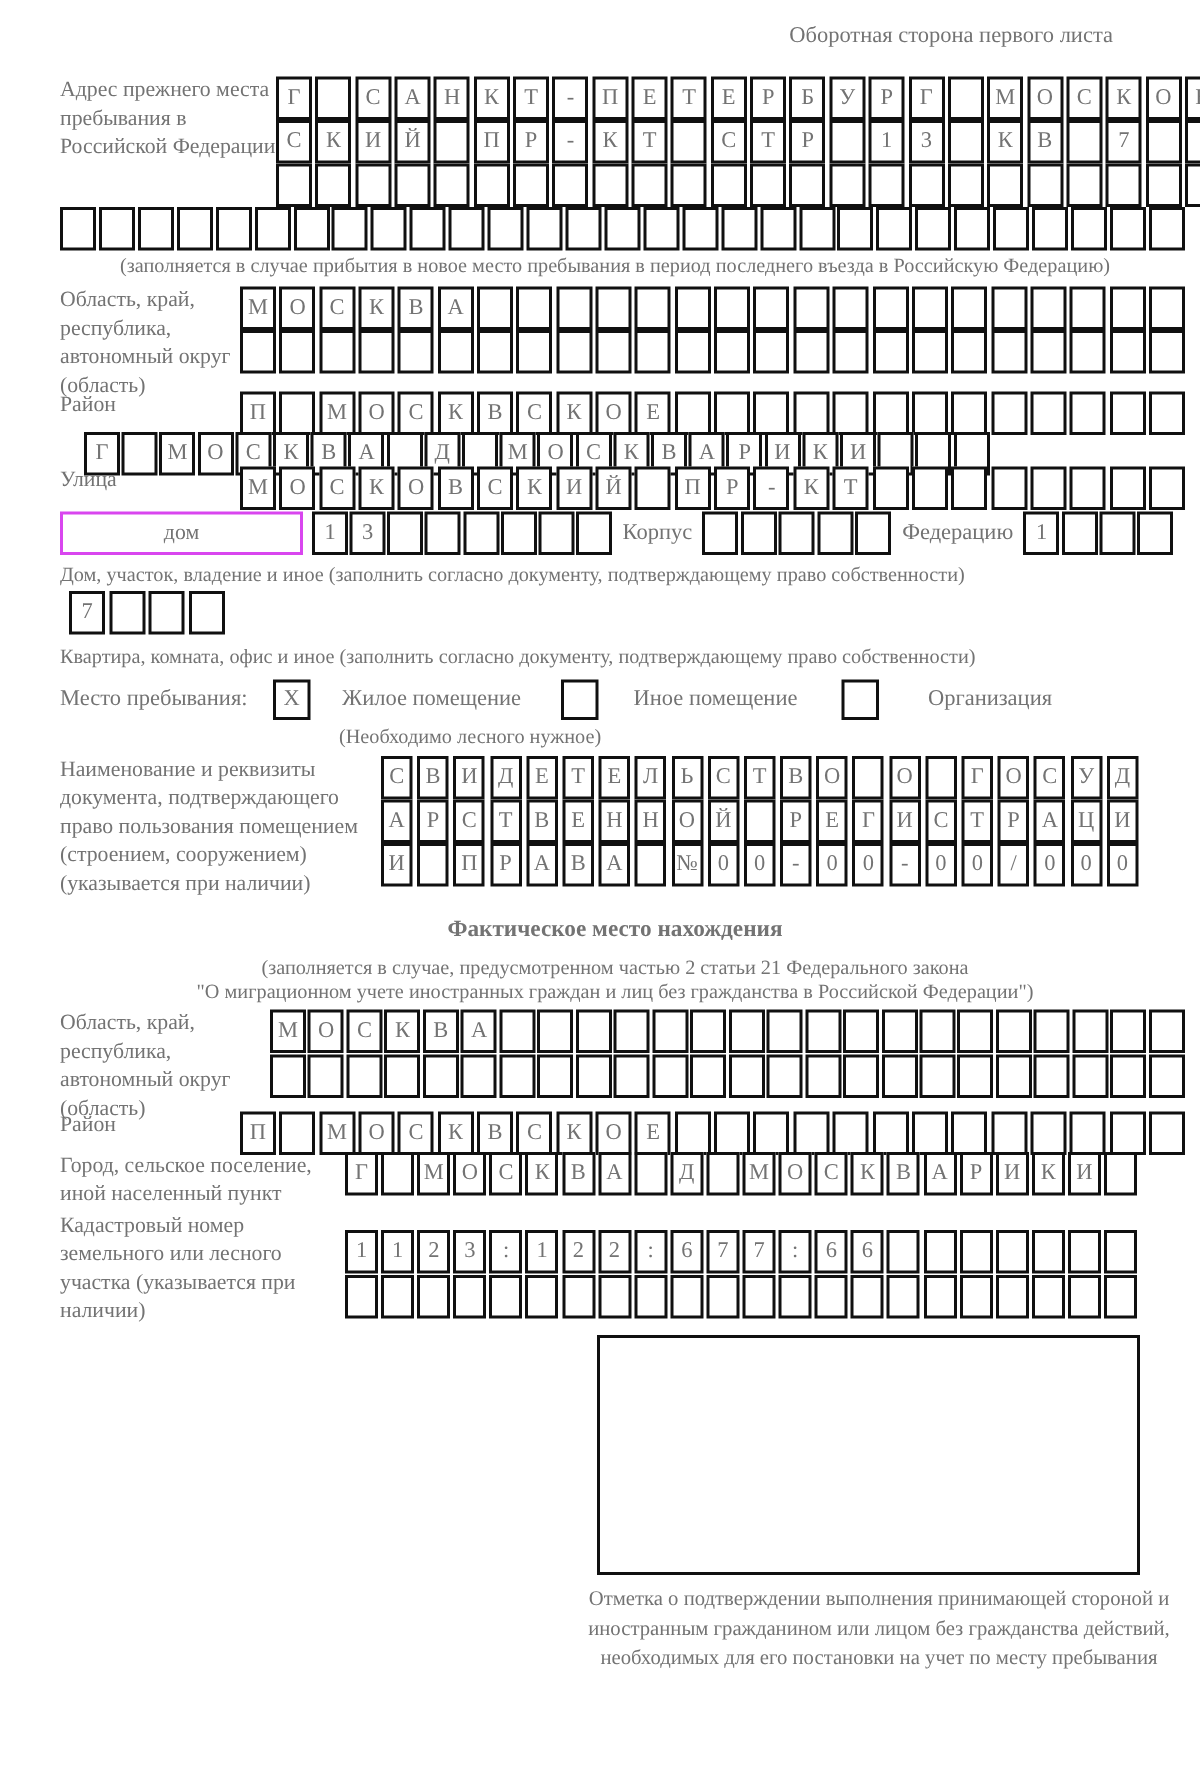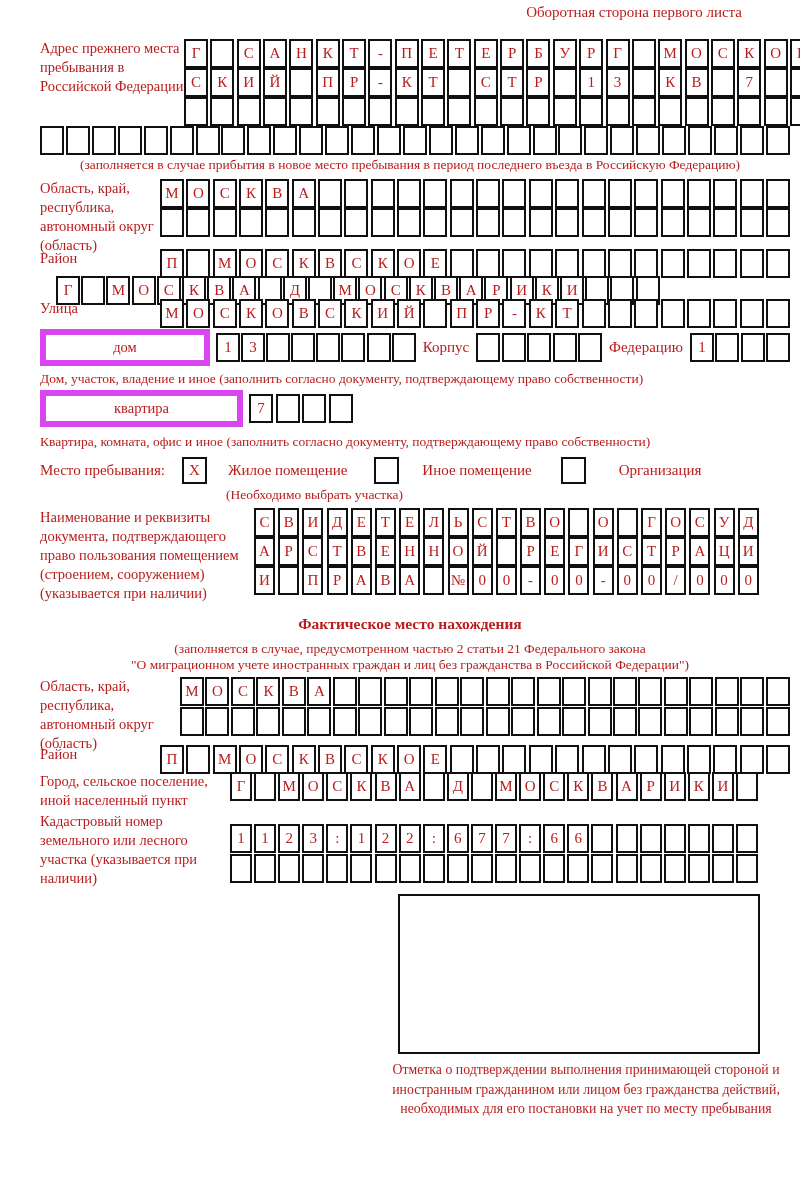--- a/index.html
+++ b/index.html
@@ -1,18 +1,18 @@
 <!DOCTYPE html>
 <html><head>
 <meta charset="utf-8">
 <style>
   html,body { margin:0; padding:0; background:#fff; }
   .page {
     position:relative; width:800px; height:1180px; box-sizing:border-box;
-    padding:4px 10px 0 40px; background:#fff; color:#b91c1c;
+    padding:16px 10px 0 40px; background:#fff; color:#737373;
     font-family:"Liberation Serif", serif; overflow:hidden;
   }
   .title { text-align:right; padding-right:48px; font-size:15px; }
   .field { display:flex; align-items:flex-start; }
   .lbl { font-size:14.5px; line-height:19px; flex:0 0 auto; }
   .grids { flex:0 0 auto; }
   .cells { display:flex; justify-content:space-between; margin-bottom:0; }
   .cell {
     width:20px; height:25px; border:2px solid #101010; background:#fff;
     display:flex; align-items:center; justify-content:center;
@@ -22,21 +22,21 @@
   .g24i { width:604px; }
   .g24f { width:610px; }
   .g29  { width:750px; margin-left:-144px; }
   .g21  { width:505px; }
   .g21 .cell { width:17px; }
   .g22  { width:528px; }
   .g22 .cell { width:18px; }
   .note { font-size:13.5px; text-align:center; width:740px; }
   .heading { font-size:16px; font-weight:bold; text-align:center; width:740px; }
   .widebox {
-    border:6px solid #d946ef; height:25px; display:flex; align-items:center;
+    border:2px solid #d946ef; height:25px; display:flex; align-items:center;
     justify-content:center; font-size:14.5px; background:#fff;
   }
   .inline-row { display:flex; align-items:center; }
   .inline-lbl { font-size:15px; }
   .caption { font-size:13.5px; line-height:17px; }
   .chk {
     width:21px; height:23px; border:2px solid #101010; display:flex;
     align-items:center; justify-content:center; font-size:15px; background:#fff;
   }
   .stampbox { border:2px solid #101010; background:#fff; }
@@ -337,40 +337,39 @@
     <div class="cells" style="width:100px;">
         <div class="cell">1</div>
         <div class="cell"></div>
         <div class="cell"></div>
         <div class="cell"></div>
       </div>
   </div>
   <div class="caption" style="margin-top:4px;">Дом, участок, владение и иное (заполнить согласно документу, подтверждающему право собственности)</div>
 
   <div class="inline-row" style="margin-top:3px;">
-    <div class="widebox" style="width:191px;">квартира</div>
     <div class="cells" style="width:104px; margin-left:6px;">
         <div class="cell">7</div>
         <div class="cell"></div>
         <div class="cell"></div>
         <div class="cell"></div>
       </div>
   </div>
   <div class="caption" style="margin-top:6px;">Квартира, комната, офис и иное (заполнить согласно документу, подтверждающему право собственности)</div>
 
   <div class="inline-row" style="margin-top:7px;gap:11px;">
     <div class="inline-lbl">Место пребывания:</div>
     <div class="chk" style="margin-left:6px;">X</div>
     <div class="inline-lbl" style="margin-left:10px;">Жилое помещение</div>
     <div class="chk" style="margin-left:16px;"></div>
     <div class="inline-lbl" style="margin-left:12px;">Иное помещение</div>
     <div class="chk" style="margin-left:18px;"></div>
     <div class="inline-lbl" style="margin-left:22px;">Организация</div>
   </div>
-  <div class="caption" style="margin-left:186px; margin-top:2px;">(Необходимо выбрать участка)</div>
+  <div class="caption" style="margin-left:186px; margin-top:2px;">(Необходимо лесного нужное)</div>
 
   <div class="field" style="margin-top:5px;">
     <div class="lbl" style="width:214px;">Наименование и реквизиты документа, подтверждающего право пользования помещением (строением, сооружением) (указывается при наличии)</div>
     <div class="grids">
       <div class="cells g21">
           <div class="cell">С</div>
           <div class="cell">В</div>
           <div class="cell">И</div>
           <div class="cell">Д</div>
           <div class="cell">Е</div>

